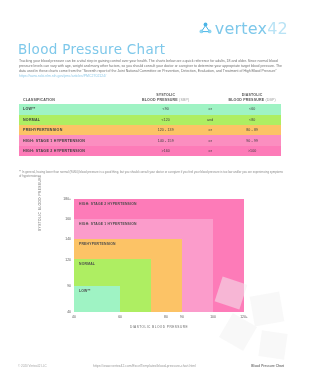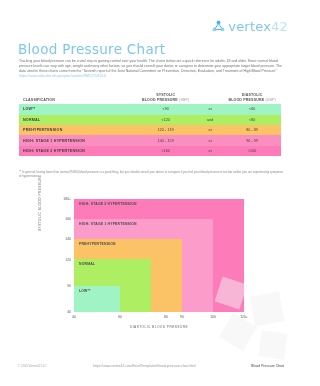--- a/index.html
+++ b/index.html
@@ -10,21 +10,21 @@
     overflow:hidden;
     position:relative;
     color:#4d4d4d;
   }
   .page{position:relative;width:298px;height:386px;background:#fff;}
 
   
   .logo-wrap{position:absolute;right:10px;top:19px;display:flex;align-items:center;gap:3px;}
   .logo-mark{width:13px;height:13px;position:relative;}
   .logo-mark svg{display:block;}
-  .logo-text{font-size:13px;letter-spacing:.2px;color:#7ec8ea;font-family:"DejaVu Sans",sans-serif;}
+  .logo-text{font-size:16px;letter-spacing:.2px;color:#7ec8ea;font-family:"DejaVu Sans",sans-serif;}
   .logo-text .l-42{color:#b9e3f5;}
 
   
   .title{
     position:absolute;left:18px;top:41px;
     font-size:13.5px;color:#7ec8ea;letter-spacing:.3px;
     font-family:"DejaVu Sans",sans-serif;
   }
 
   

